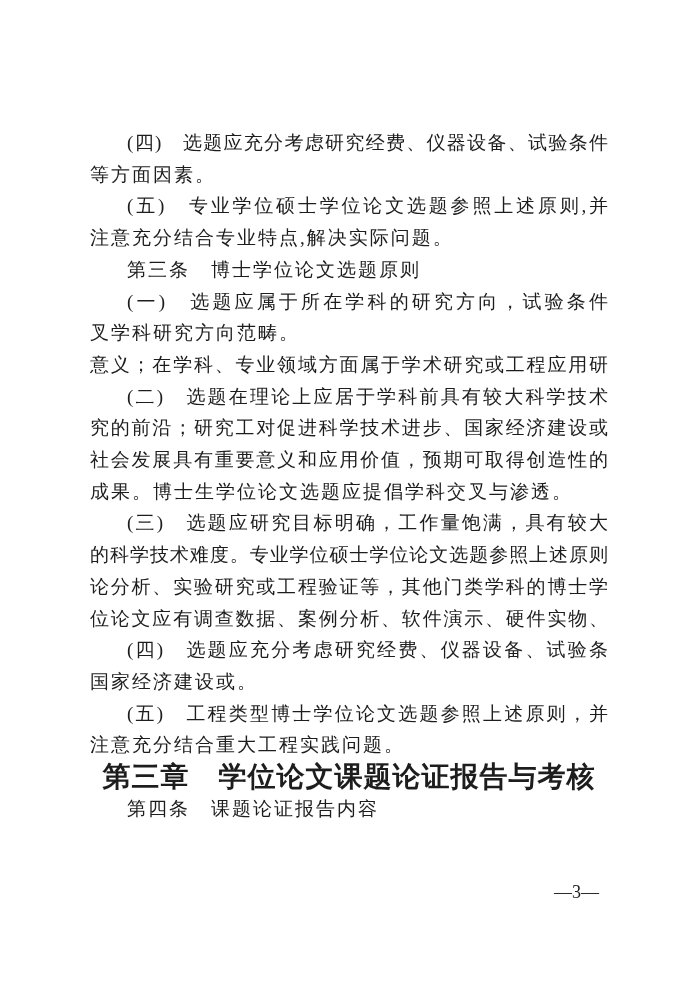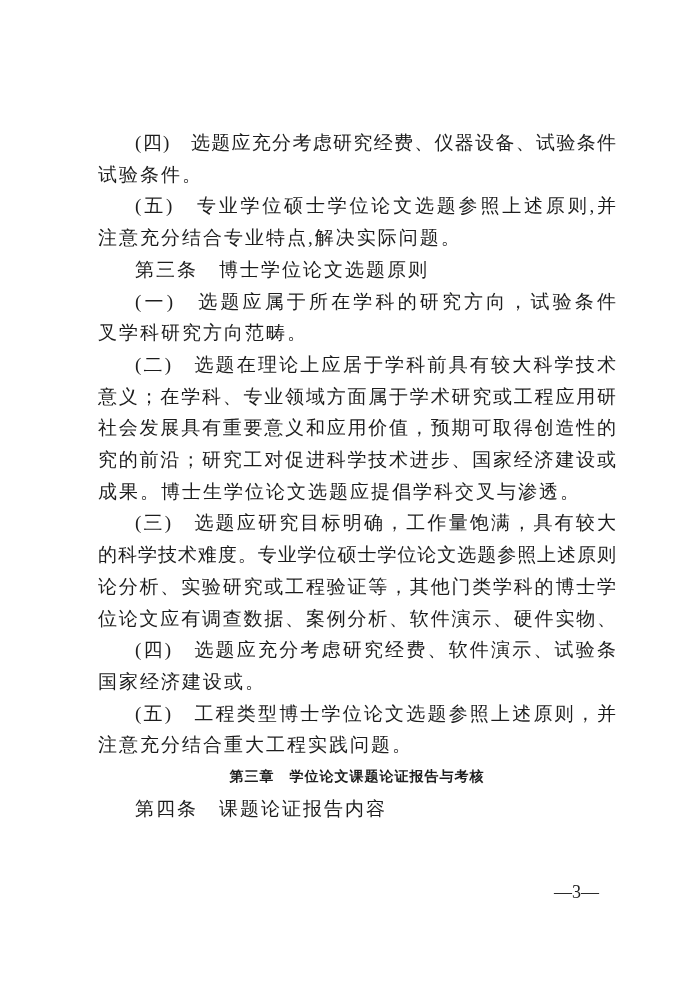--- a/index.html
+++ b/index.html
@@ -12,77 +12,77 @@
     width: 699px;
     height: 989px;
     margin: 0 auto;
     background: #ffffff;
     overflow: hidden;
     font-family: "Liberation Serif", "DejaVu Serif", serif;
     color: #1d1d1d;
   }
   .doc-body {
     position: absolute;
-    left: 98px;
+    left: 90px;
     top: 127px;
     width: 518px;
     font-size: 19px;
     line-height: 31.7px;
   }
   .line {
     letter-spacing: 2px;
     white-space: normal;
   }
   .line.fill {
     letter-spacing: 0;
     text-align: justify;
     text-align-last: justify;
     text-justify: inter-character;
   }
   .line.indent {
     text-indent: 37px;
   }
   .line.chapter {
     font-weight: bold;
-    font-size: 14px;
+    font-size: 28px;
     letter-spacing: 1px;
     text-align: center;
     text-align-last: center;
   }
   .page-footer {
     position: absolute;
     top: 882px;
     right: 100px;
     font-size: 18px;
     letter-spacing: 0;
     color: #1d1d1d;
   }
 </style>
 </head>
 <body>
 
 <div class="page">
   <div class="doc-body">
       <div class="line fill indent">(四)　选题应充分考虑研究经费、仪器设备、试验条件</div>
-      <div class="line">试验条件。</div>
+      <div class="line">等方面因素。</div>
       <div class="line fill indent">(五)　专业学位硕士学位论文选题参照上述原则,并</div>
       <div class="line">注意充分结合专业特点,解决实际问题。</div>
       <div class="line indent">第三条　博士学位论文选题原则</div>
       <div class="line fill indent">(一)　选题应属于所在学科的研究方向，试验条件</div>
       <div class="line">叉学科研究方向范畴。</div>
+      <div class="line fill">意义；在学科、专业领域方面属于学术研究或工程应用研</div>
       <div class="line fill indent">(二)　选题在理论上应居于学科前具有较大科学技术</div>
-      <div class="line fill">意义；在学科、专业领域方面属于学术研究或工程应用研</div>
+      <div class="line fill">究的前沿；研究工对促进科学技术进步、国家经济建设或</div>
       <div class="line fill">社会发展具有重要意义和应用价值，预期可取得创造性的</div>
-      <div class="line fill">究的前沿；研究工对促进科学技术进步、国家经济建设或</div>
       <div class="line">成果。博士生学位论文选题应提倡学科交叉与渗透。</div>
       <div class="line fill indent">(三)　选题应研究目标明确，工作量饱满，具有较大</div>
       <div class="line fill">的科学技术难度。专业学位硕士学位论文选题参照上述原则</div>
       <div class="line fill">论分析、实验研究或工程验证等，其他门类学科的博士学</div>
       <div class="line fill">位论文应有调查数据、案例分析、软件演示、硬件实物、</div>
-      <div class="line fill indent">(四)　选题应充分考虑研究经费、软件演示、试验条</div>
+      <div class="line fill indent">(四)　选题应充分考虑研究经费、仪器设备、试验条</div>
       <div class="line">国家经济建设或。</div>
       <div class="line fill indent">(五)　工程类型博士学位论文选题参照上述原则，并</div>
       <div class="line">注意充分结合重大工程实践问题。</div>
       <div class="line chapter">第三章　学位论文课题论证报告与考核</div>
       <div class="line indent">第四条　课题论证报告内容</div>
     </div>
   <div class="page-footer">
     <span>—3—</span>
   </div>
 </div>

